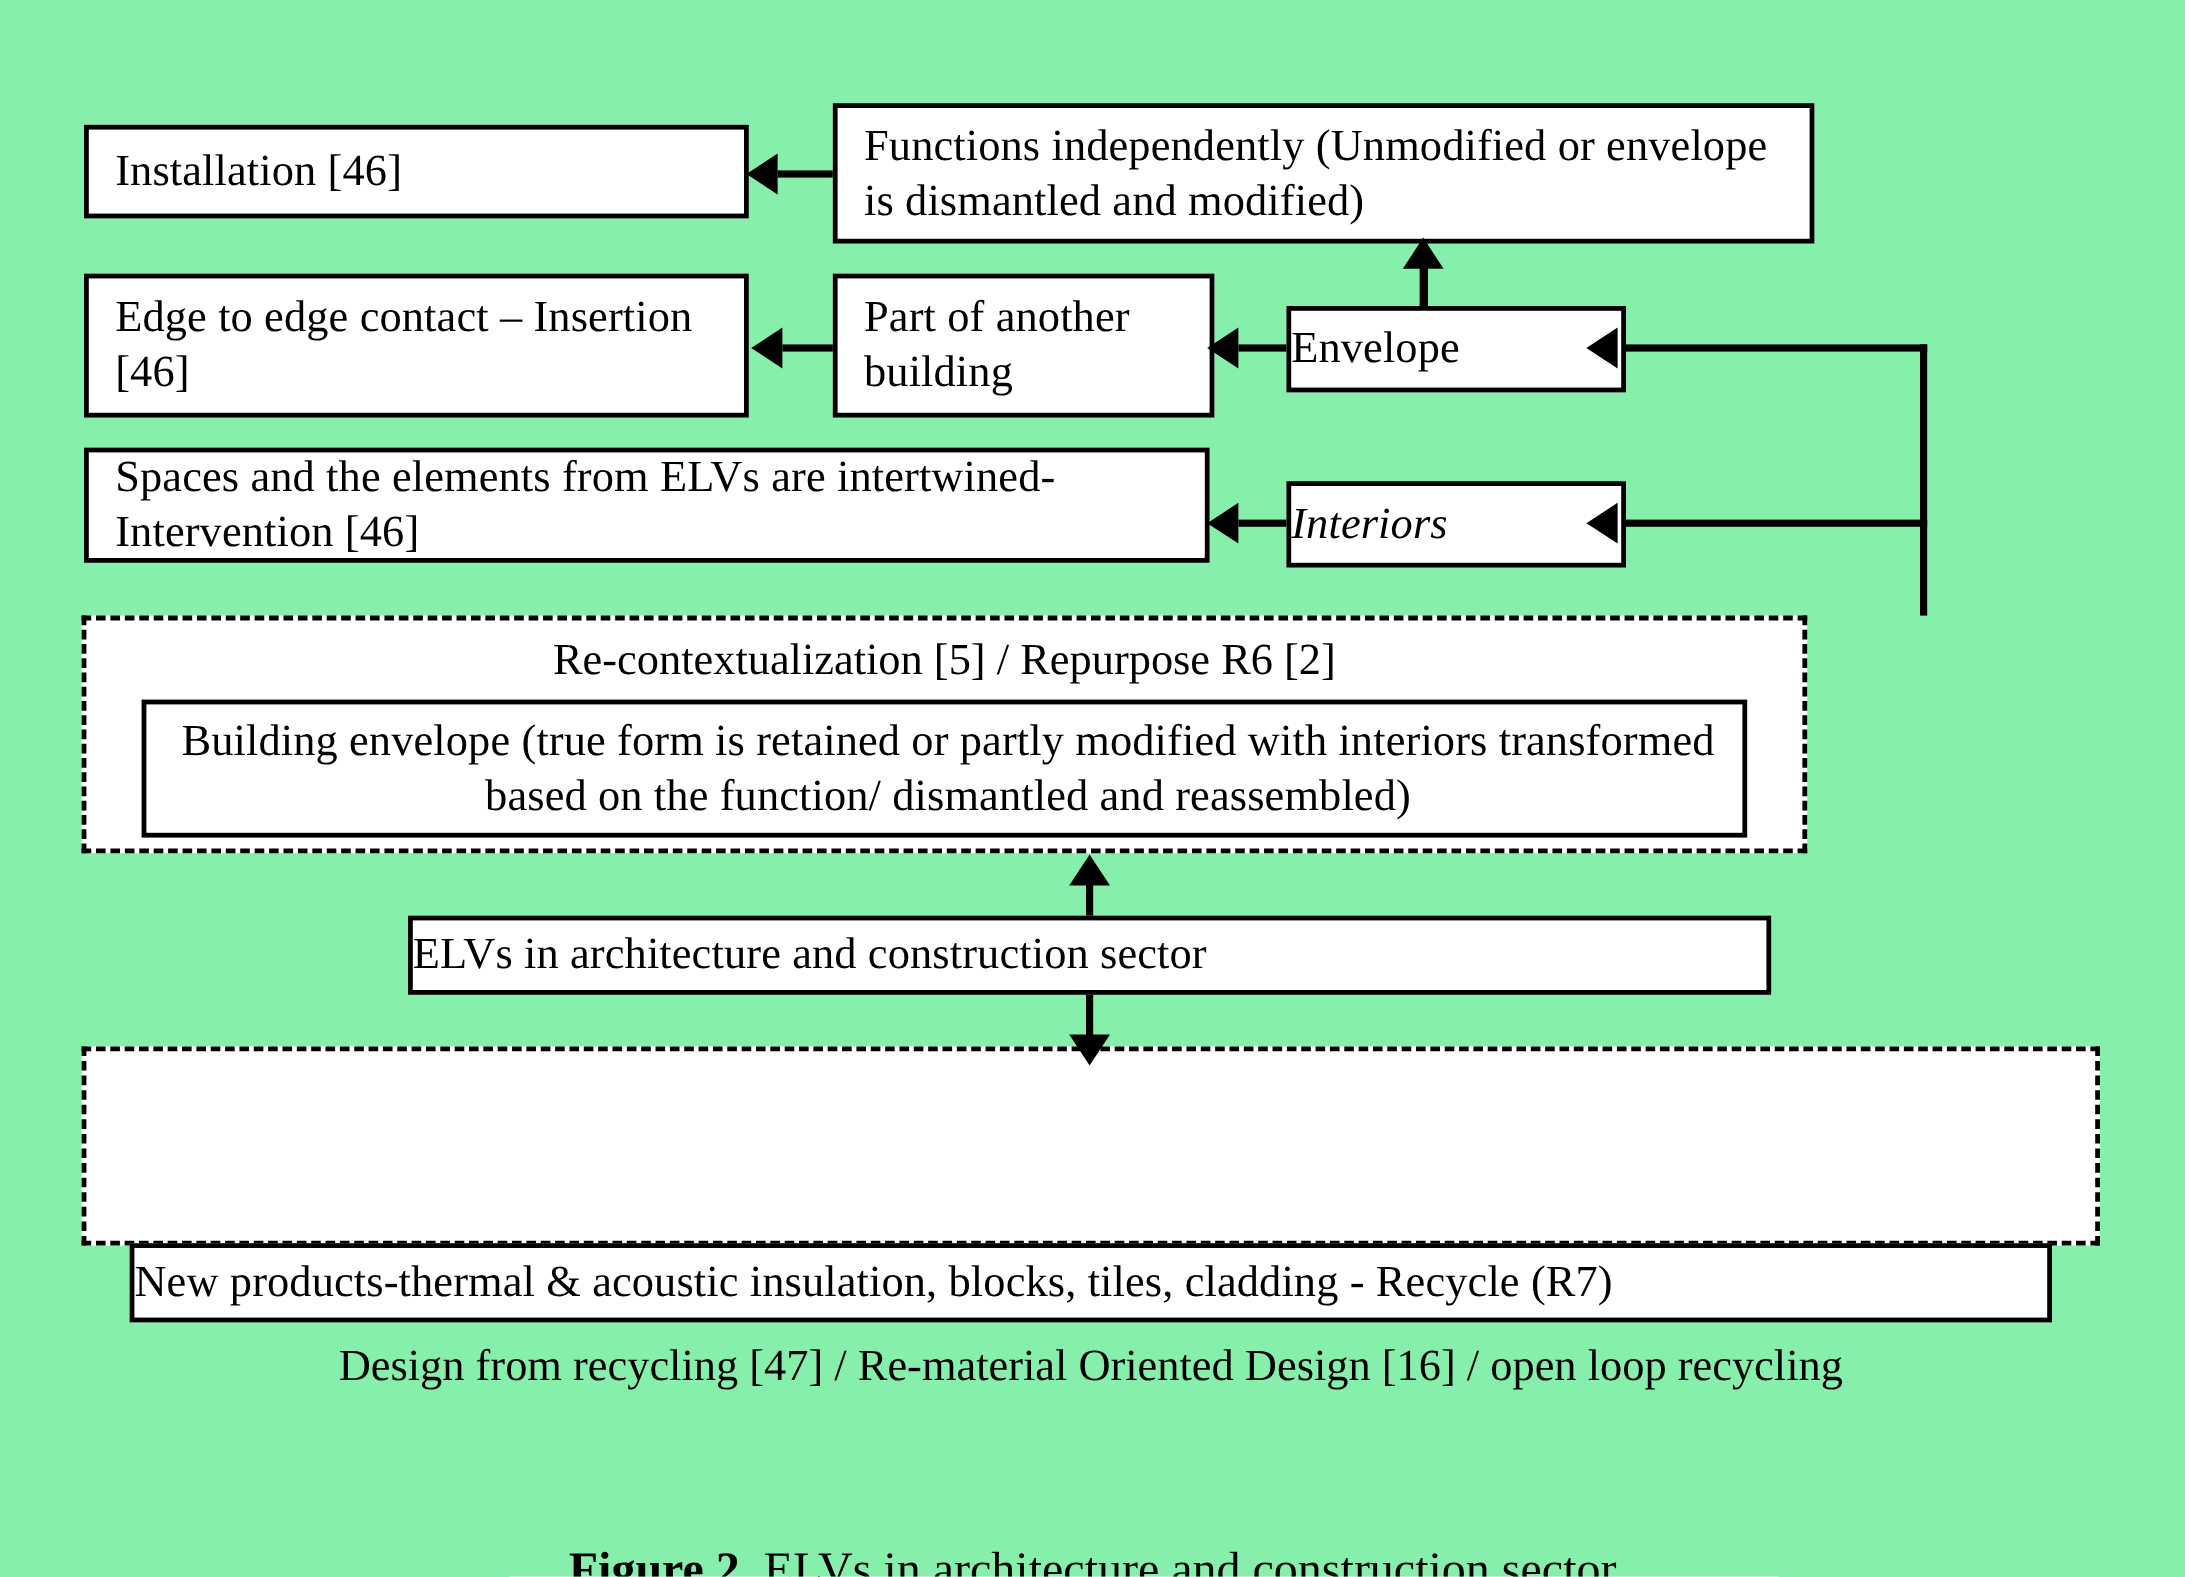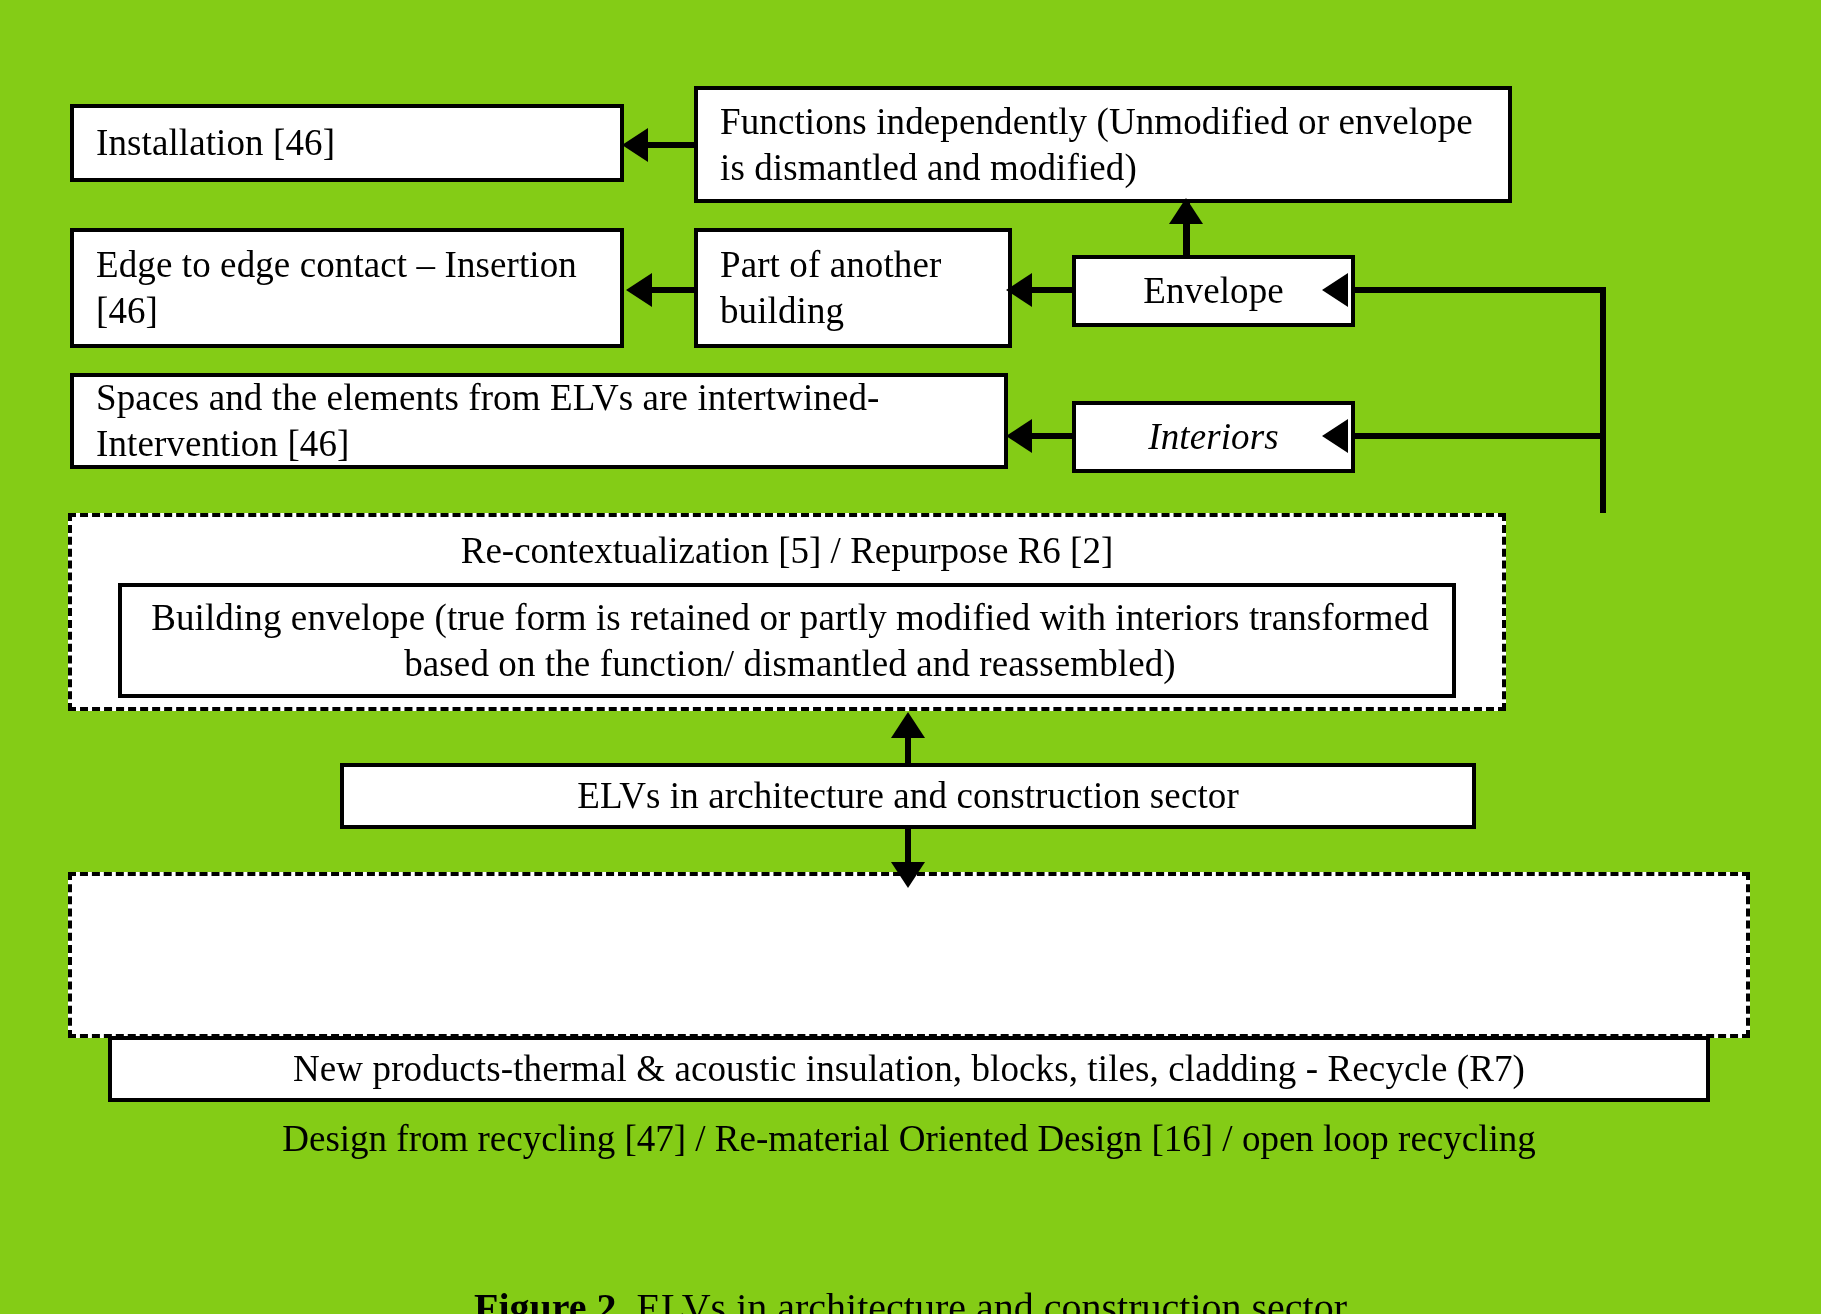--- a/index.html
+++ b/index.html
@@ -5,41 +5,41 @@
   html,body{margin:0;padding:0;background:#ffffff;}
   body{
     font-family:"Liberation Serif","DejaVu Serif",serif;
     color:#000000;
     -webkit-font-smoothing:antialiased;
   }
   #canvas{
     position:relative;
     width:1821px;
     height:1314px;
-    background:#84cc16;
+    background:#86efac;
     overflow:hidden;
   }
   .box{
     position:absolute;
     box-sizing:border-box;
     border:4px solid #000;
     background:#fff;
     display:flex;
     align-items:center;
     z-index:5;
   }
   .box .txt{
     display:block;
     width:100%;
     font-size:37px;
     line-height:1.24;
     letter-spacing:0.1px;
   }
   .pad-l{ padding-left:22px; padding-right:16px; }
-  .ctr{ text-align:center; }
+  .ctr{ }
   .dashbox{
     position:absolute;
     box-sizing:border-box;
     border:4px dashed #000;
     background:#fff;
     z-index:2;
   }
   .plainlabel{
     position:absolute;
     font-size:37px;

